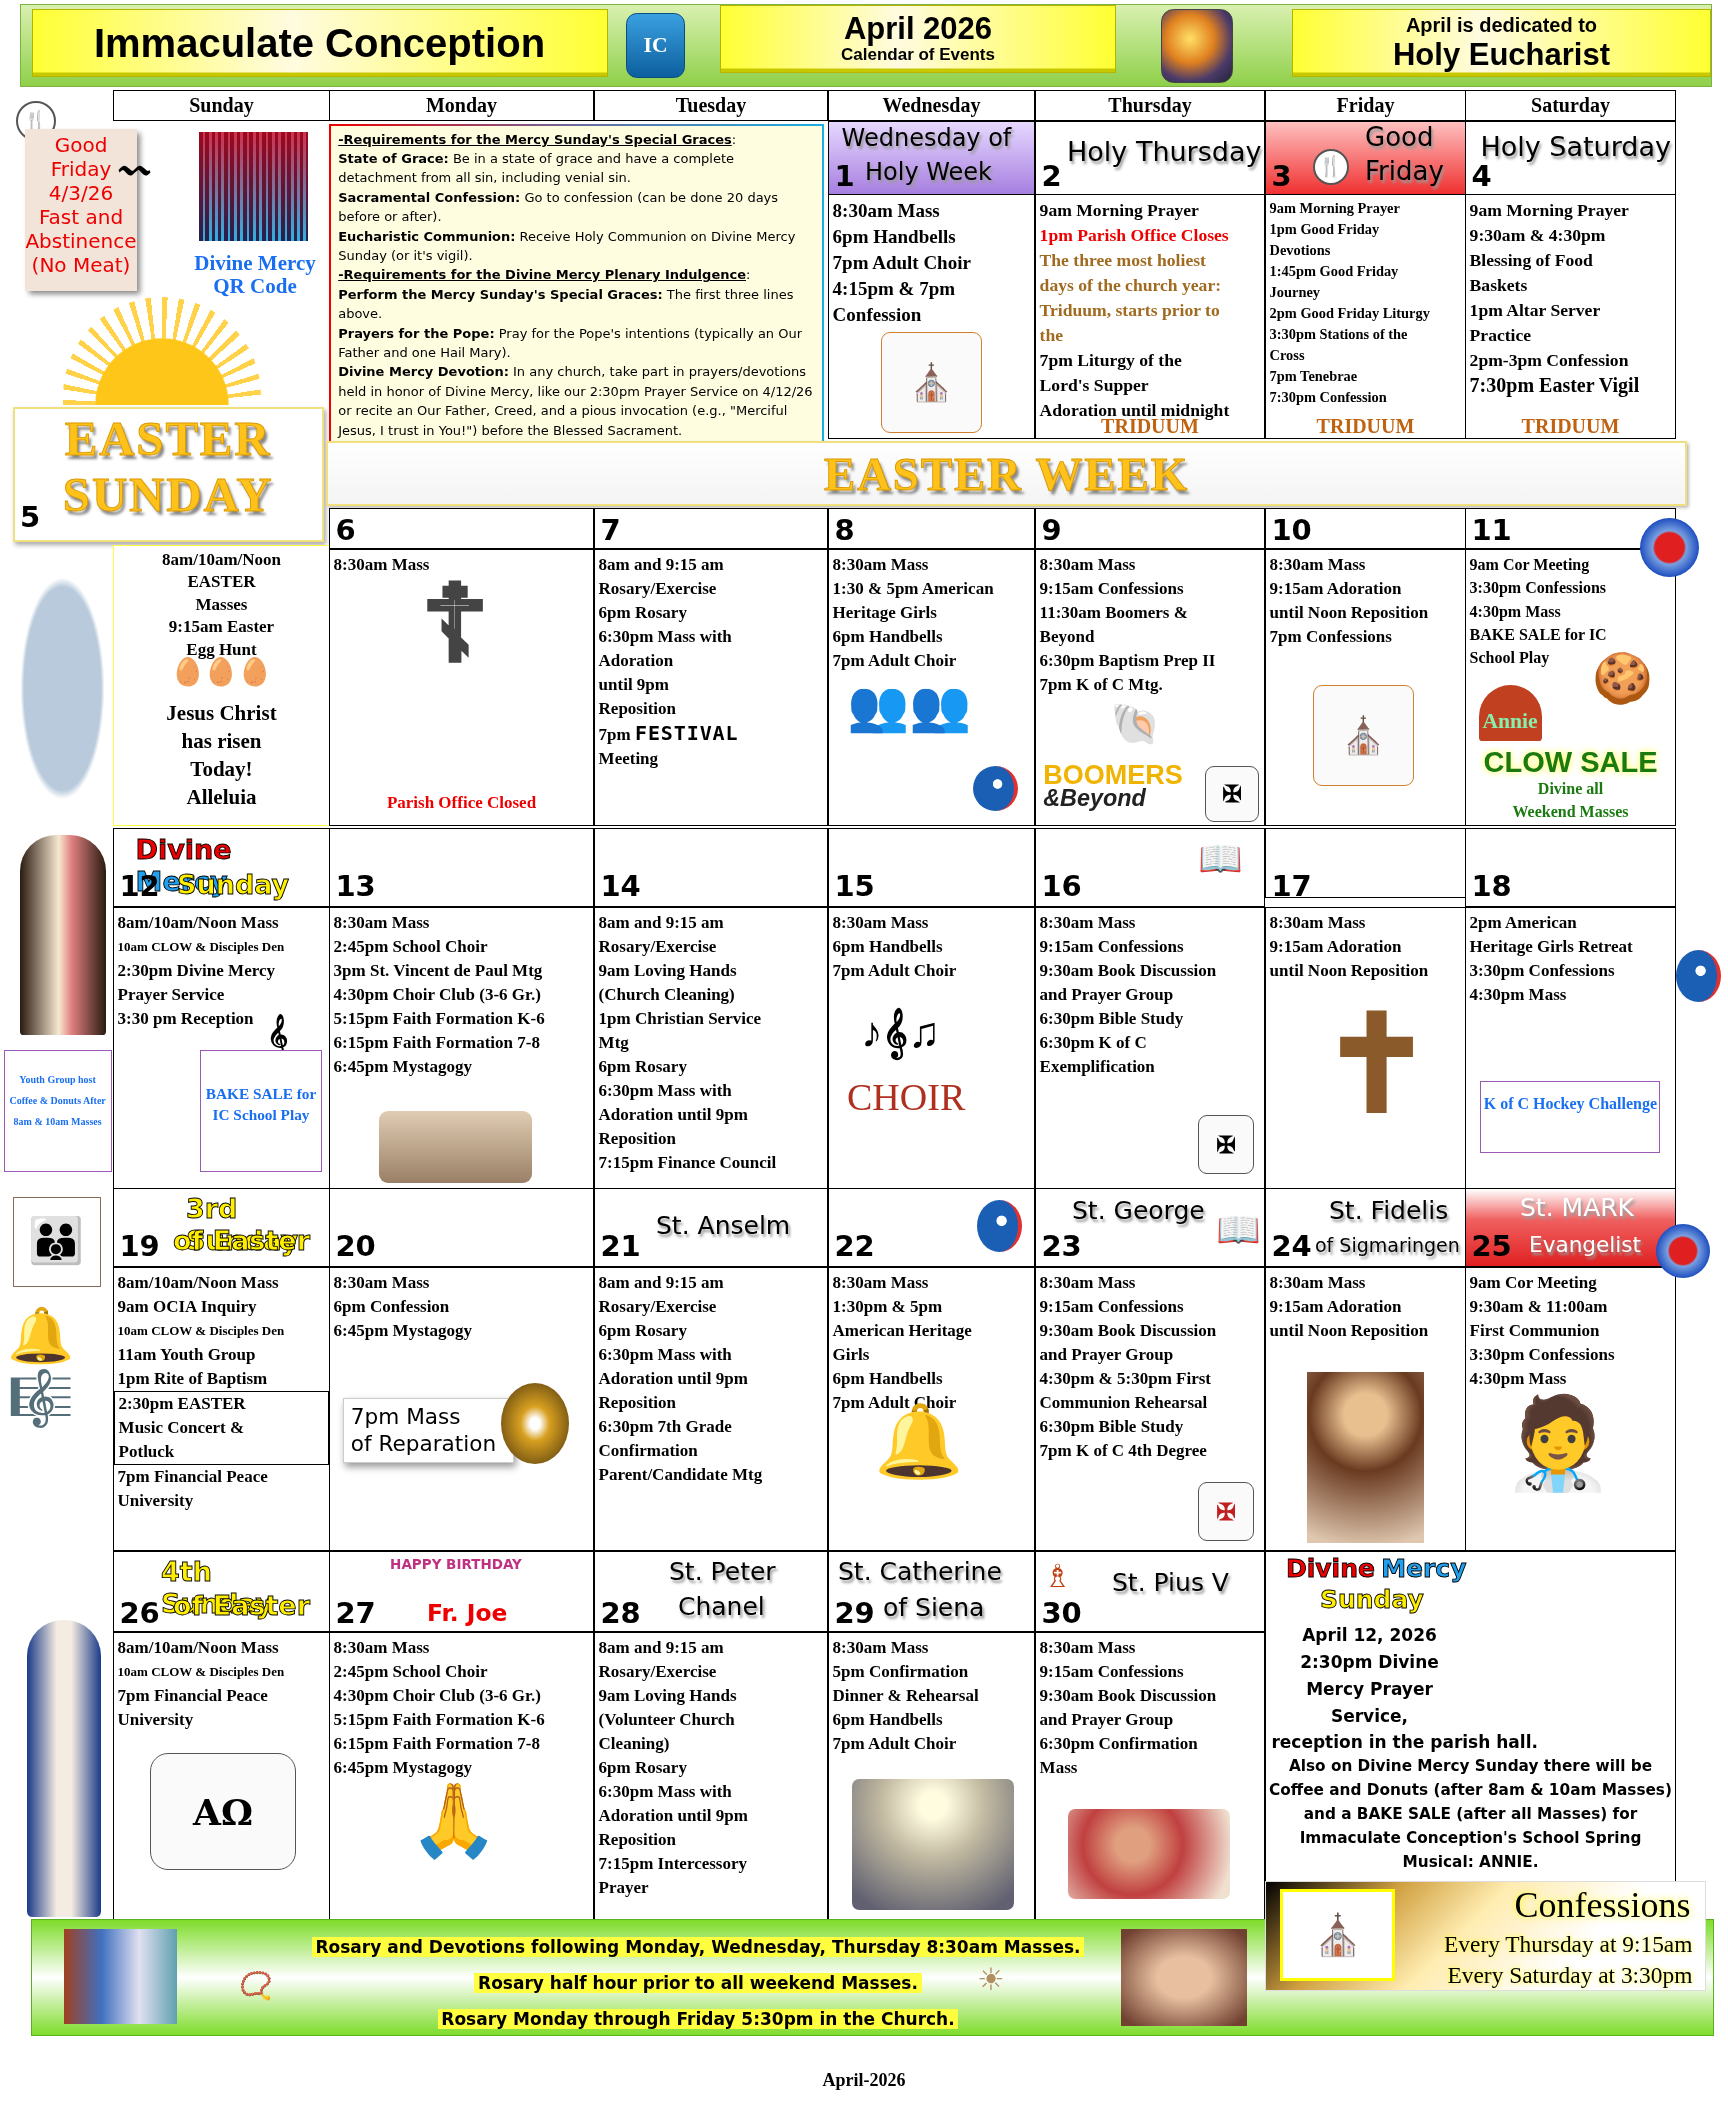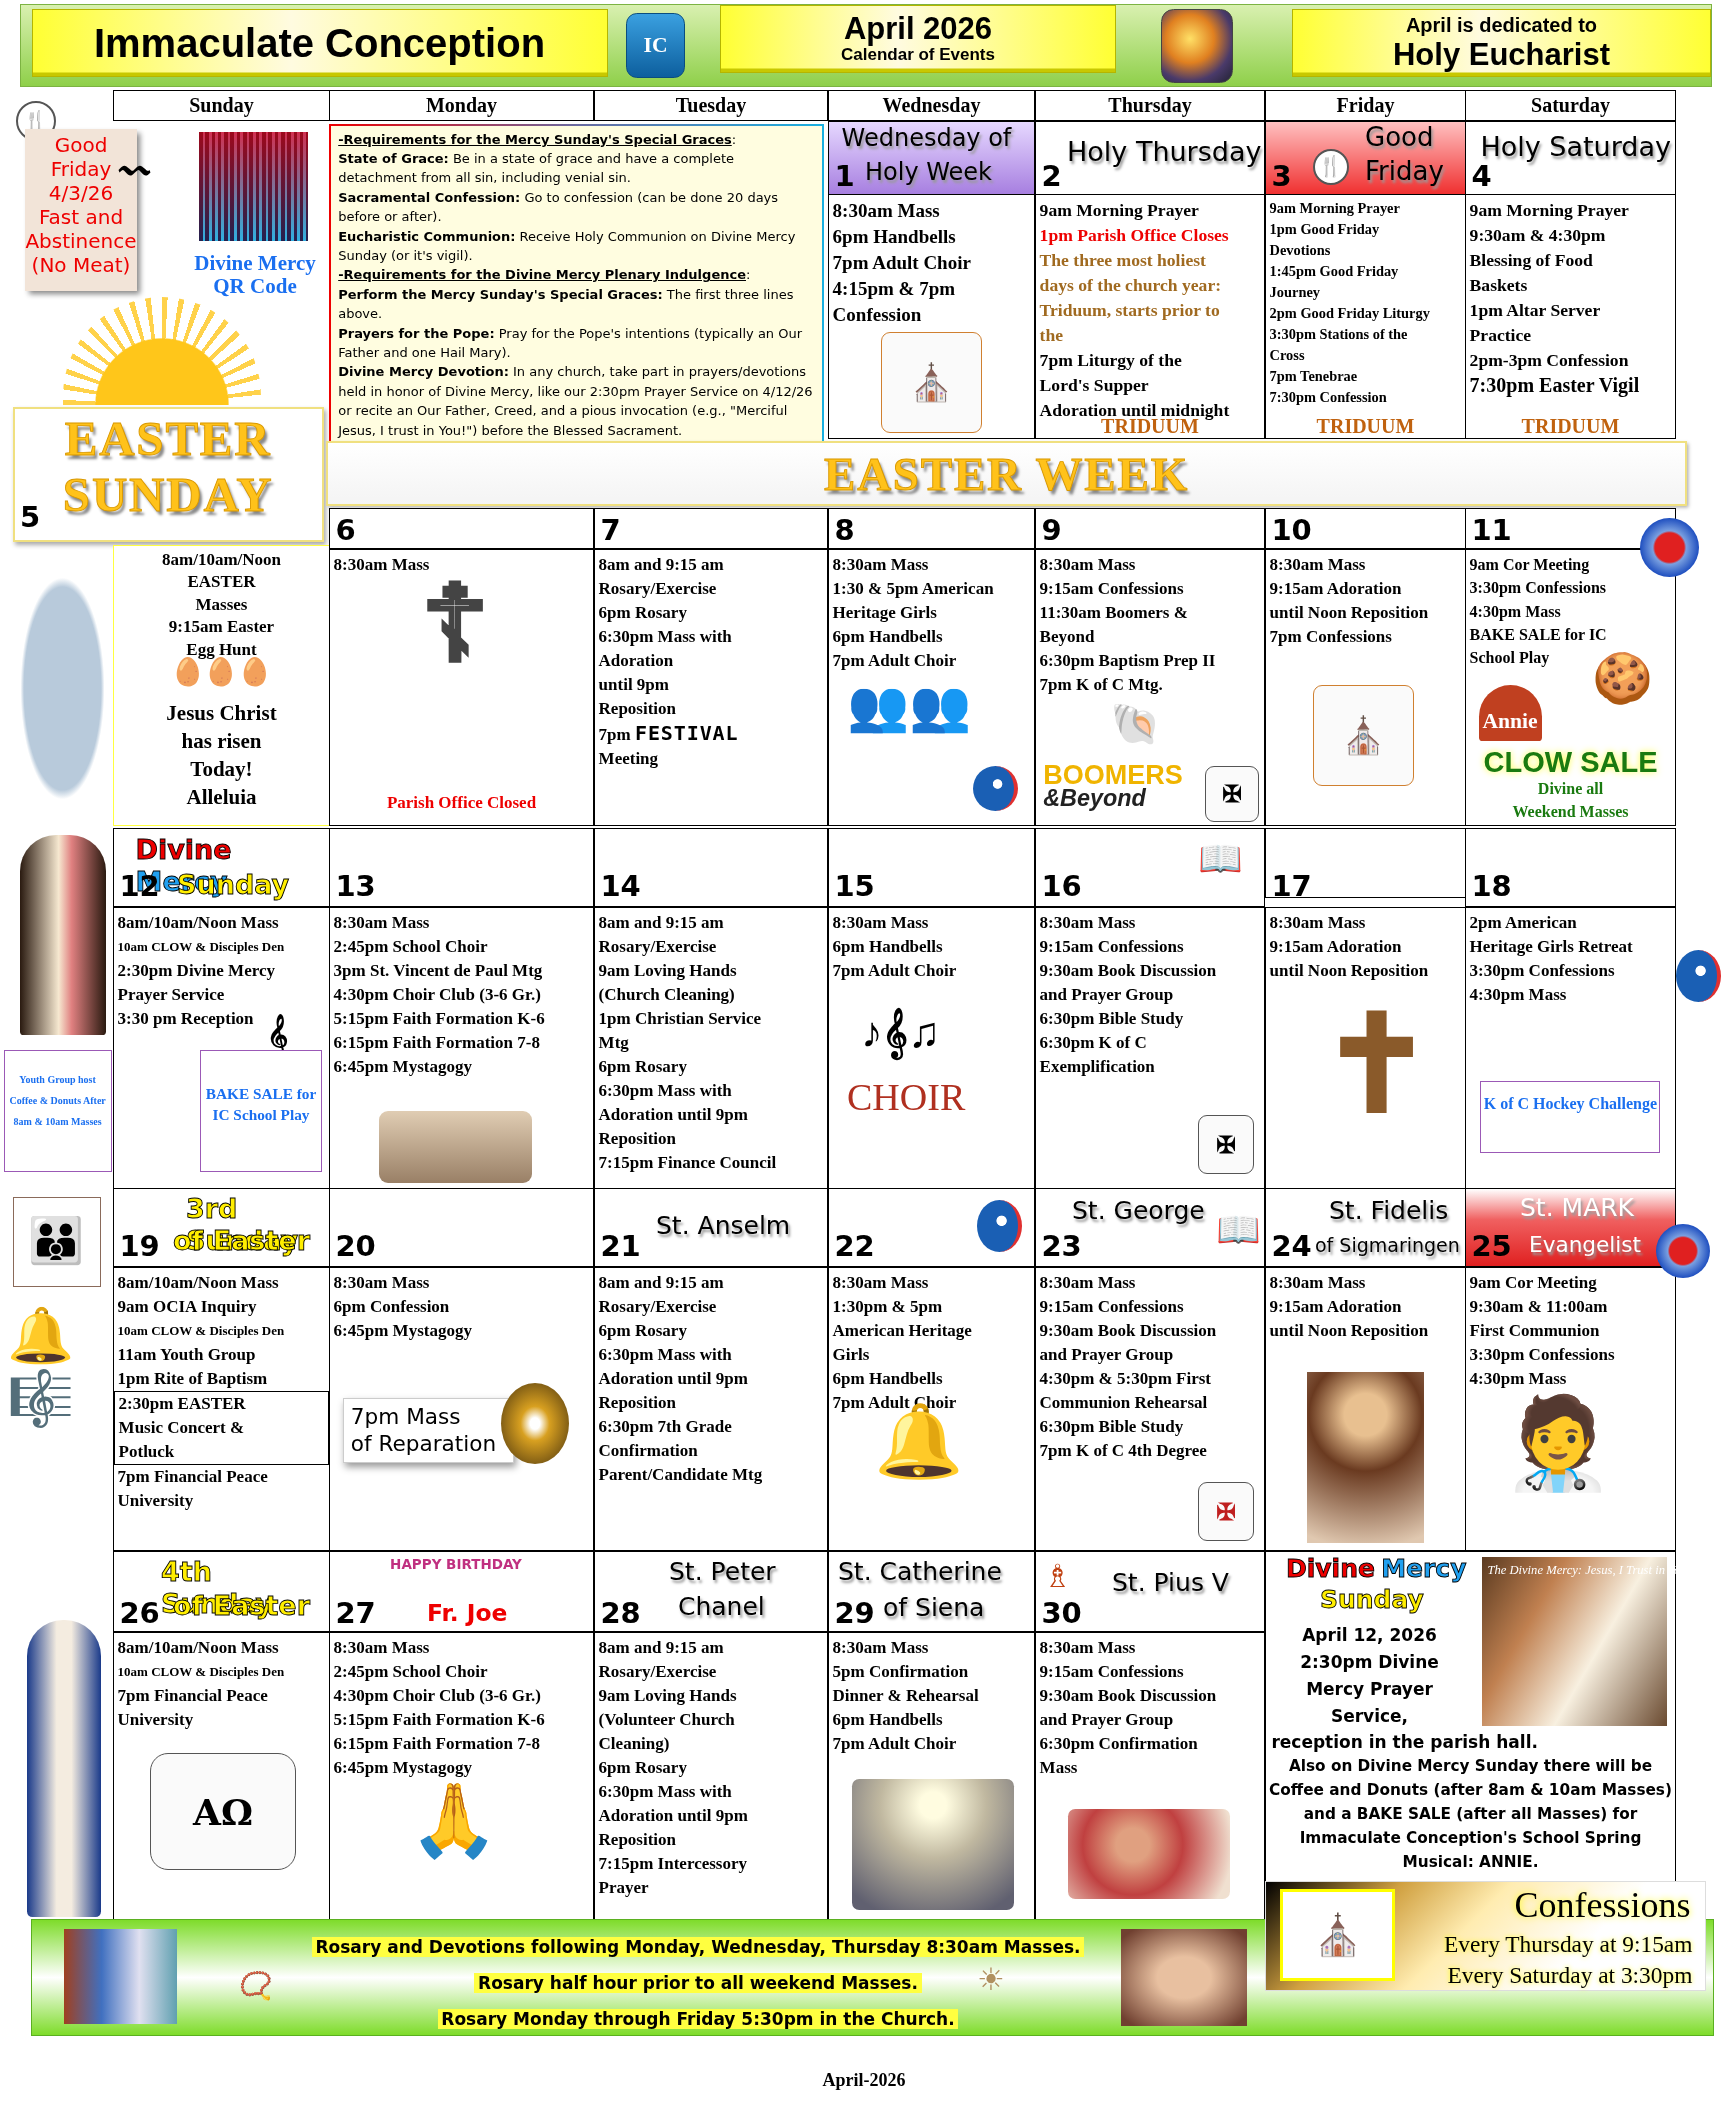--- a/index.html
+++ b/index.html
@@ -235,21 +235,21 @@
     <div>until Noon Reposition</div>
     <div>7pm Confessions</div>
   <div class="imgbox" style="left:47px;top:135px;width:101px;height:101px;border-color:#d08030">⛪</div>
 </div>
 <div class="cellbody" style="left:1465px;top:549px;width:211px;height:277px;font-size:16px;line-height:23.4px">
   <div>9am Cor Meeting</div>
     <div>3:30pm Confessions</div>
     <div>4:30pm Mass</div>
     <div>BAKE SALE for IC</div>
     <div>School Play</div>
-  <div class="abs" style="left:12.6px;top:135px;width:63px;height:56px;border-radius:31.5px 31.5px 3.6px 3.6px;background:#c04020;color:#ffffff;font:bold 21.6px 'Liberation Serif',serif;text-align:center;line-height:72px">Annie</div>
+  <div class="abs" style="left:12.6px;top:135px;width:63px;height:56px;border-radius:31.5px 31.5px 3.6px 3.6px;background:#c04020;color:#86efac;font:bold 21.6px 'Liberation Serif',serif;text-align:center;line-height:72px">Annie</div>
   <div class="abs" style="left:126px;top:117px;font-size:49px">🍪</div>
   <div class="abs green" style="left:0;right:0;top:196px;text-align:center;font:bold 29px 'Liberation Sans',sans-serif;text-shadow:0 0 7.2px #ffff40">CLOW SALE</div>
   <div class="abs green" style="left:0;right:0;top:227px;text-align:center;line-height:23.4px">
       <div>Divine all</div>
       <div>Weekend Masses</div>
     </div>
 </div>
 
 <div class="abs" style="left:20px;top:835px;width:86px;height:200px;background:linear-gradient(90deg,#2a1a10,#f6e8d0 45%,#e08080 60%,#2a1a10);border-radius:36px 36px 3.6px 3.6px"></div>
 <div class="cellhead" style="left:113px;top:828px;width:217px;height:79px">
@@ -523,21 +523,20 @@
 
 <div class="cellbody" style="left:1265px;top:1551px;width:411px;height:369px;padding:0">
   <div class="abs dm-title" style="left:20px;top:5.4px;font-size:25px"><span style="color:#e00">Divine</span> <span style="color:#20a0f0">Mercy</span></div>
   <div class="abs dm-title" style="left:54px;top:36px;font-size:25px"><span style="color:#ffee00">Sunday</span></div>
   <div class="abs" style="left:0;width:207px;top:70px;text-align:center;font:bold 17px/27px 'DejaVu Sans',sans-serif">
     <div>April 12, 2026</div>
       <div>2:30pm Divine</div>
       <div>Mercy Prayer</div>
       <div>Service,</div>
   </div>
-  <div class="abs" style="left:216px;top:5.4px;width:185px;height:169px;background:linear-gradient(120deg,#5a3a20,#c08050 30%,#f8f0e0 60%,#6a4a30);font:italic 12.6px 'Liberation Serif',serif;color:#fff;padding:5.4px"><span>The Divine Mercy: Jesus, I Trust in You</span></div>
   <div class="abs" style="left:0;right:0;top:178px;text-align:center;font:bold 15.3px/24px 'DejaVu Sans',sans-serif">
     <div style="text-align:left;padding-left:5.4px;font-size:17px">reception in the parish hall.</div>
     <div>Also on Divine Mercy Sunday there will be</div>
       <div>Coffee and Donuts (after 8am &amp; 10am Masses)</div>
       <div>and a BAKE SALE (after all Masses) for</div>
       <div>Immaculate Conception's School Spring</div>
       <div>Musical: ANNIE.</div>
   </div>
 </div>
 

